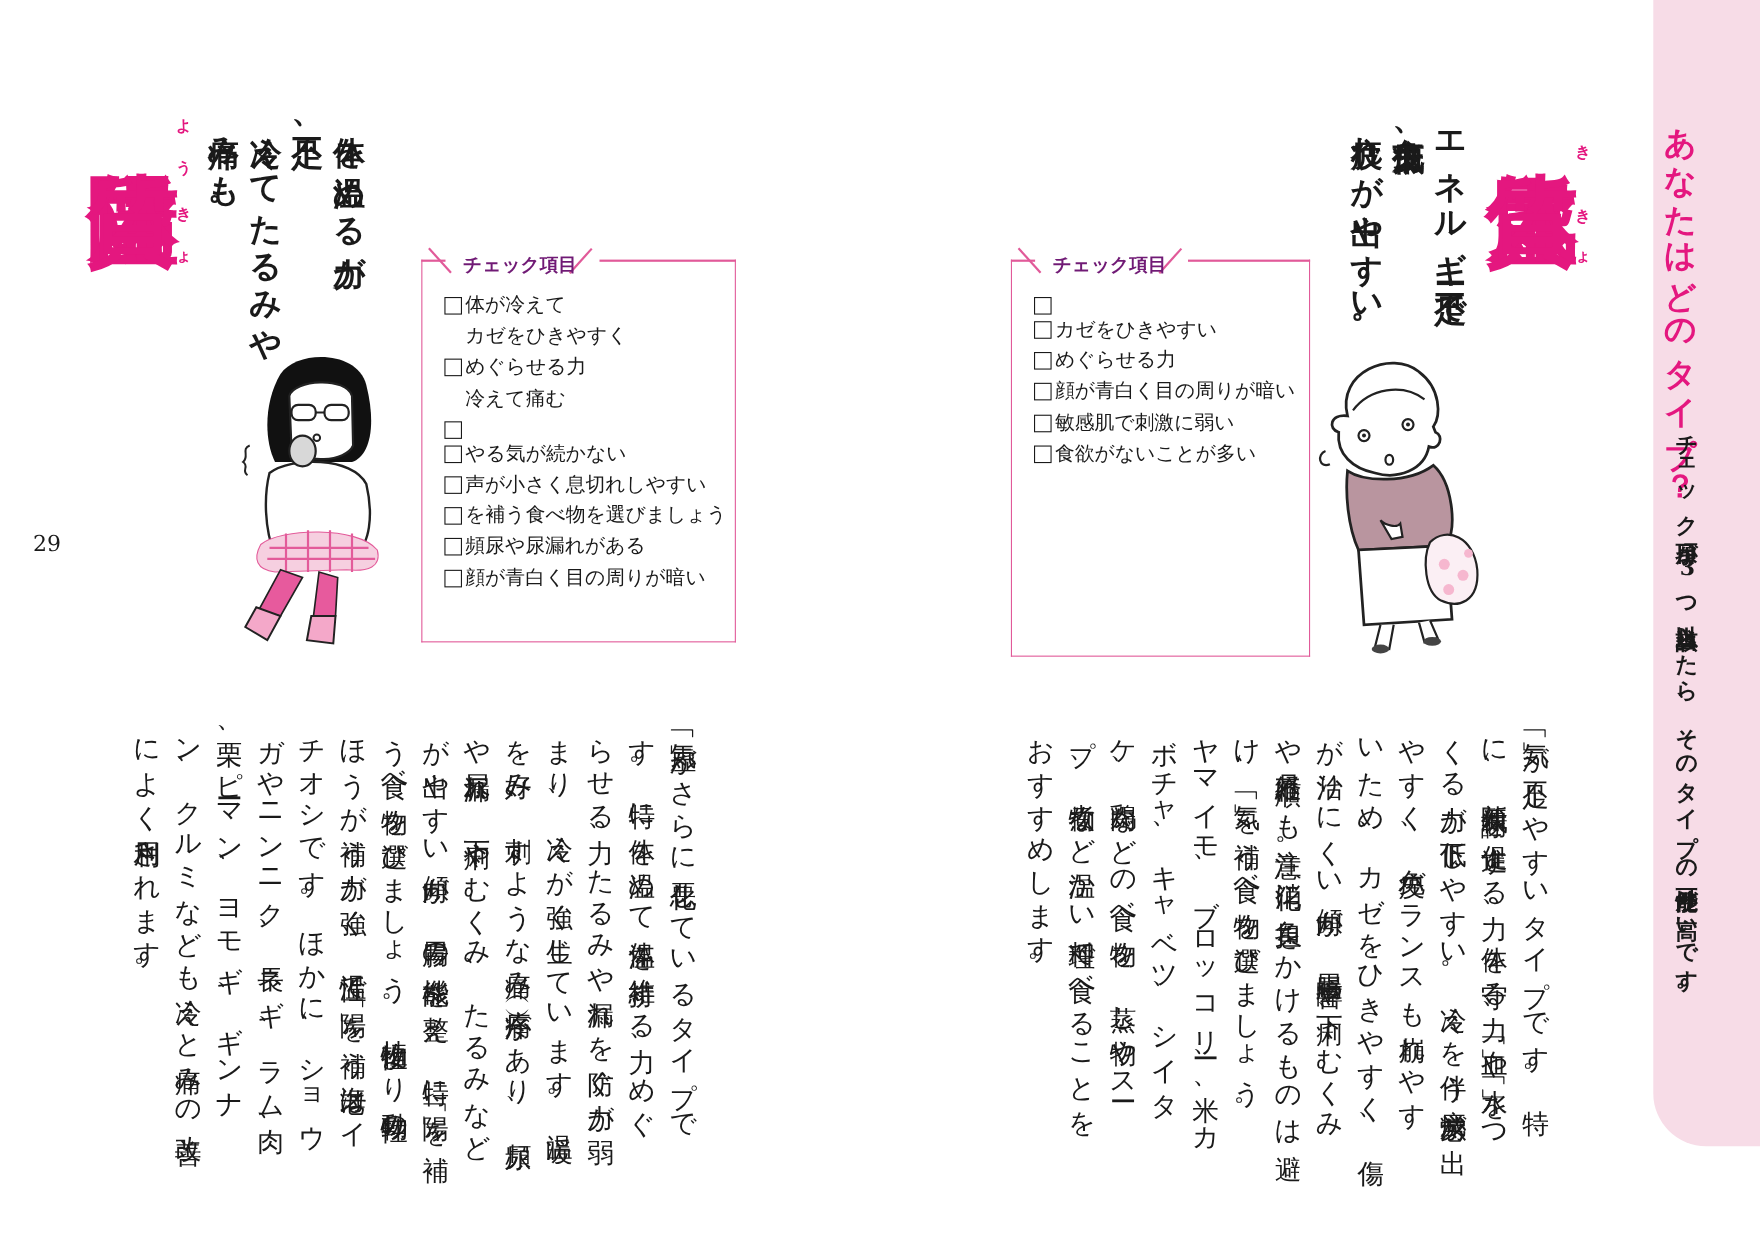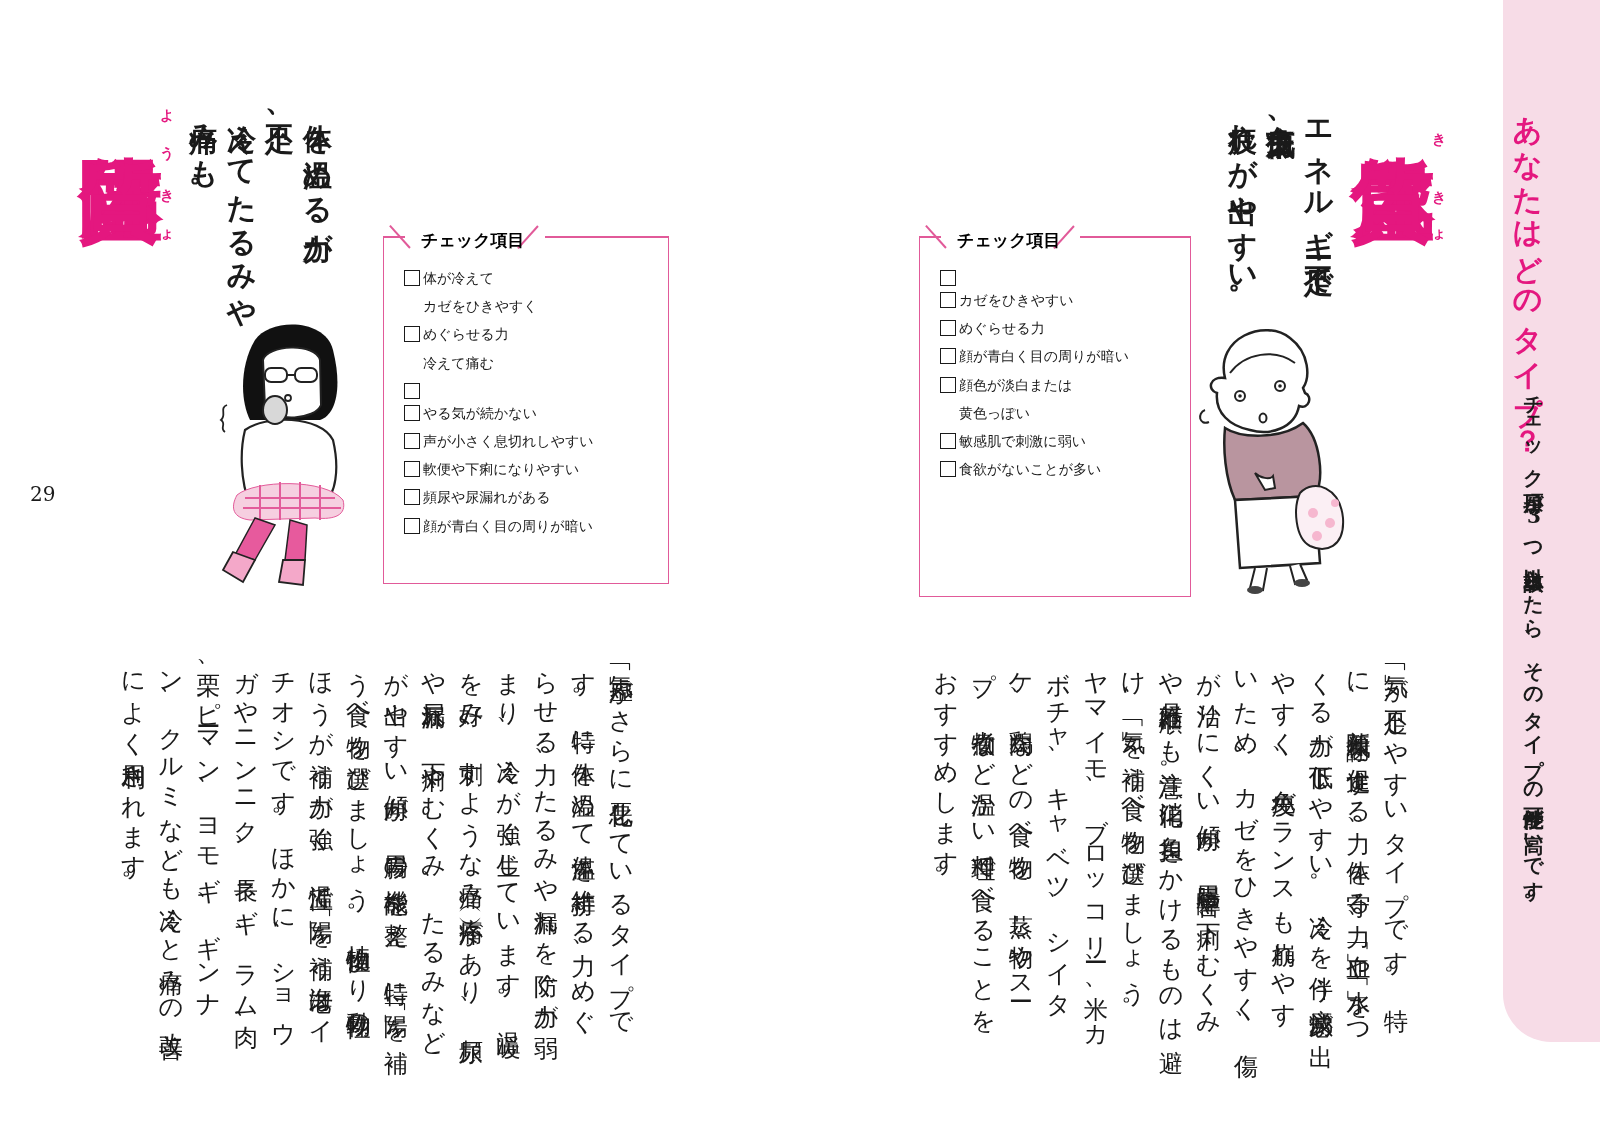--- a/index.html
+++ b/index.html
@@ -34,25 +34,25 @@
   
   .catch { position:absolute; font-size:29px; font-weight:bold; color:#1a1a1a; line-height:38px; letter-spacing:2px; }
 
   
   .check-box {
     position:absolute; border:1.5px solid #e15a99; border-top:none;
   }
   .check-box .topline-l { position:absolute; top:0; left:-1px; height:1.5px; background:#e15a99; }
   .check-box .topline-r { position:absolute; top:0; right:-1px; height:1.5px; background:#e15a99; }
   .check-head {
-    position:absolute; font-size:17px; font-weight:bold; color:#000000; white-space:nowrap;
+    position:absolute; font-size:17px; font-weight:bold; color:#701a75; white-space:nowrap;
   }
   .slash { position:absolute; width:1.5px; height:30px; background:#e15a99; }
   .check-list { position:absolute; list-style:none; margin:0; padding:0; }
-  .check-item { font-size:14px; line-height:28.2px; color:#1a1a1a; white-space:nowrap; display:flex; }
+  .check-item { font-size:18px; line-height:28.2px; color:#1a1a1a; white-space:nowrap; display:flex; }
   .check-item .box { display:inline-block; width:14px; height:14px; border:1.5px solid #1a1a1a; margin:6px 3px 0 0; flex:none; }
   .check-item .txt { display:inline-block; }
   .check-item .txt .l2 { display:block; }
 
   
   .body-text {
     position:absolute; font-family:"DejaVu Serif","Liberation Serif",serif;
     font-size:24.3px; line-height:37.5px; letter-spacing:2.1px; color:#1a1a1a;
     writing-mode:vertical-rl; text-orientation:upright; height:390px;
   }
@@ -99,27 +99,20 @@
   <li class="check-item">
       <span class="box"></span>
       <span class="txt">
         <span class="l2">めぐらせる力</span>
       </span>
     </li>
   <li class="check-item">
       <span class="box"></span>
       <span class="txt">
         <span class="l2">顔が青白く目の周りが暗い</span>
-      </span>
-    </li>
-  <li class="check-item">
-      <span class="box"></span>
-      <span class="txt">
-        <span class="l2">顔色が淡白または</span>
-        <span class="l2">黄色っぽい</span>
       </span>
     </li>
   <li class="check-item">
       <span class="box"></span>
       <span class="txt">
         <span class="l2">敏感肌で刺激に弱い</span>
       </span>
     </li>
   <li class="check-item">
       <span class="box"></span>
@@ -225,21 +218,21 @@
     </li>
   <li class="check-item">
       <span class="box"></span>
       <span class="txt">
         <span class="l2">声が小さく息切れしやすい</span>
       </span>
     </li>
   <li class="check-item">
       <span class="box"></span>
       <span class="txt">
-        <span class="l2">軟便や下痢になりやすい</span>
+        <span class="l2">を補う食べ物を選びましょう</span>
       </span>
     </li>
   <li class="check-item">
       <span class="box"></span>
       <span class="txt">
         <span class="l2">頻尿や尿漏れがある</span>
       </span>
     </li>
   <li class="check-item">
       <span class="box"></span>

